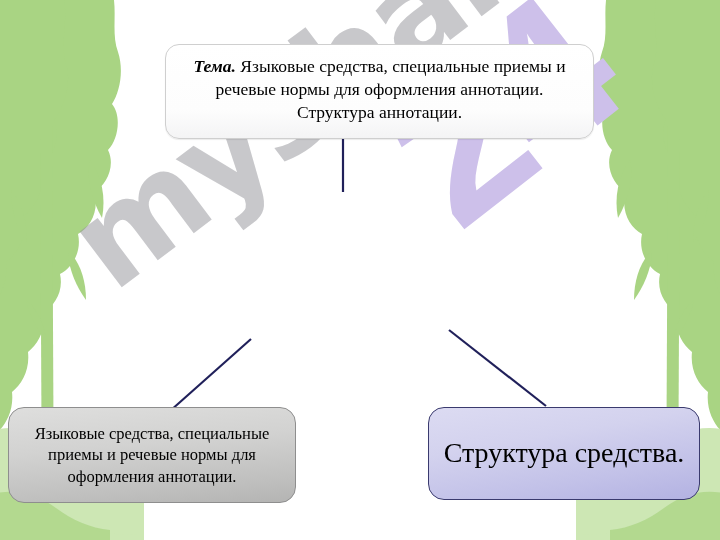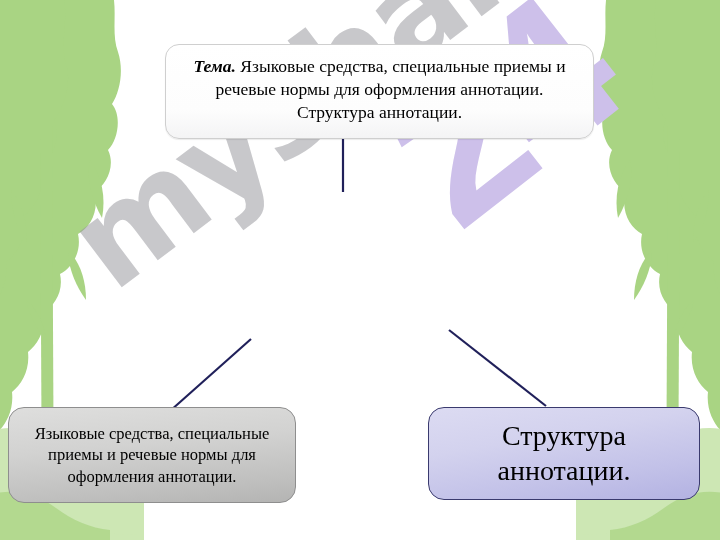--- a/index.html
+++ b/index.html
@@ -217,16 +217,16 @@
   <div class="node" id="node-topic">
     <div class="txt"><span class="lead">Тема.</span><span> Языковые средства, специальные приемы и речевые нормы для оформления аннотации. Структура аннотации.</span></div>
   </div>
 
 
   <div class="node" id="node-means">
     <div class="txt">Языковые средства, специальные приемы и речевые нормы для оформления аннотации.</div>
   </div>
 
   <div class="node" id="node-structure">
-    <div class="txt">Структура аннотации.</div>
+    <div class="txt">Структура средства.</div>
   </div>
 
 </div>
 
 </body></html>

